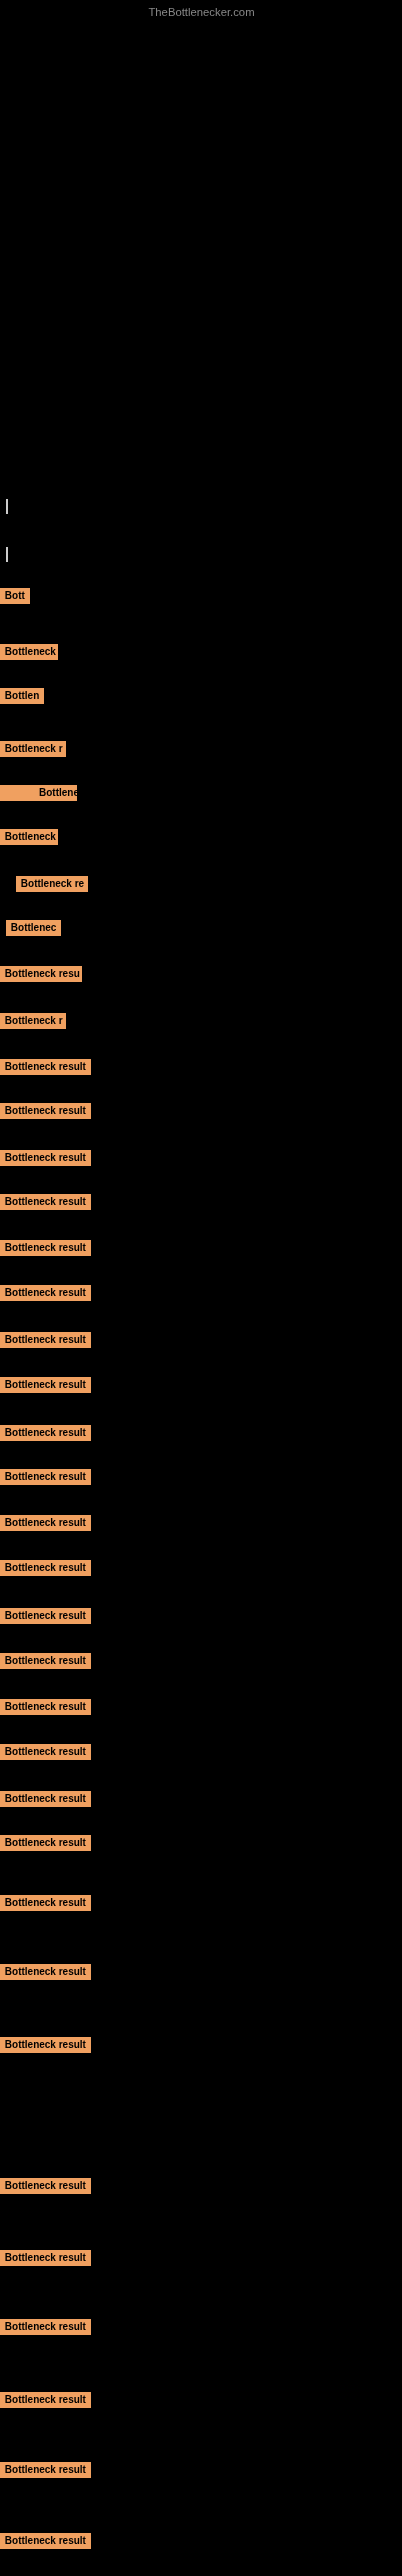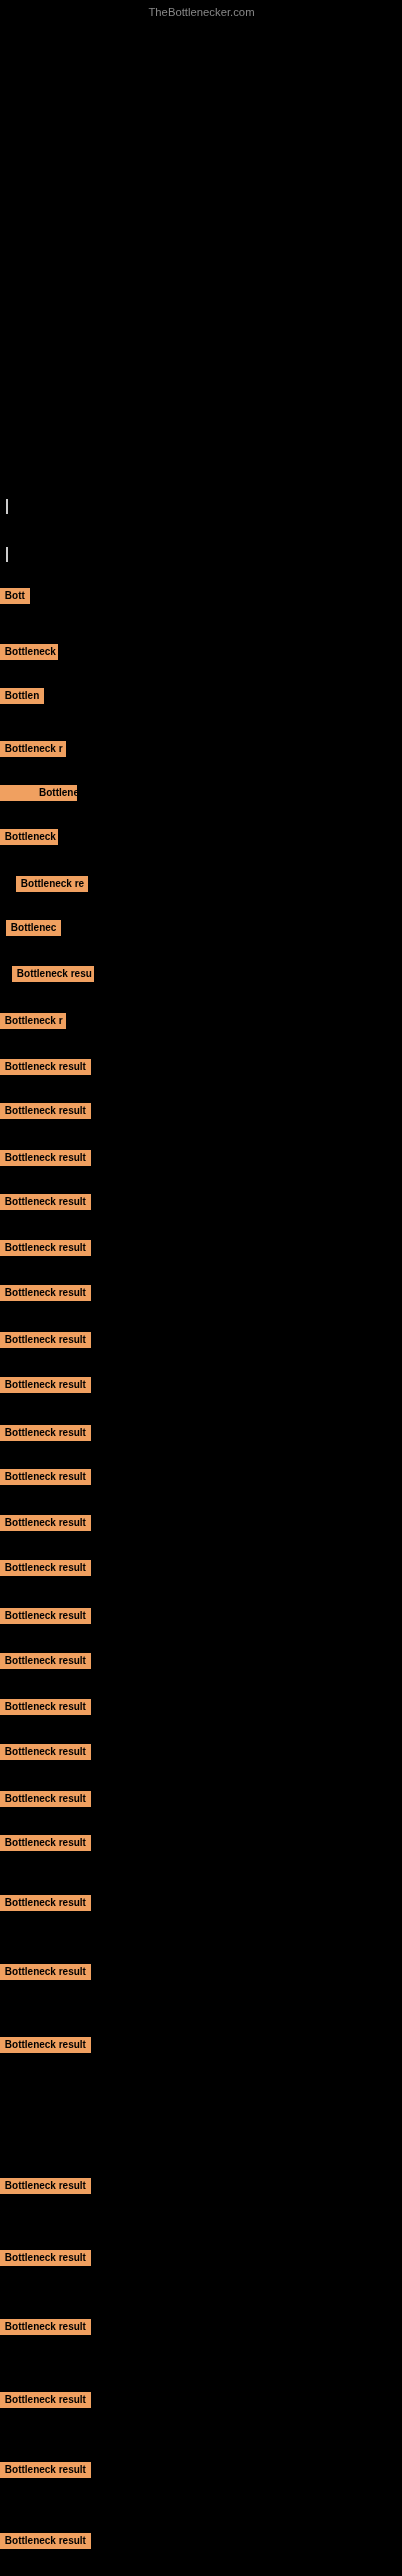--- a/index.html
+++ b/index.html
@@ -77,21 +77,21 @@
 
 <div id="badges-container">
     <div class="bottleneck-row" style="top: 588px; left: 0px; position: absolute;"><span class="bottleneck-badge" style="max-width: 34px; overflow: hidden;">Bott</span></div>
     <div class="bottleneck-row" style="top: 644px; left: 0px; position: absolute;"><span class="bottleneck-badge" style="max-width: 58px; overflow: hidden;">Bottleneck</span></div>
     <div class="bottleneck-row" style="top: 688px; left: 0px; position: absolute;"><span class="bottleneck-badge" style="max-width: 44px; overflow: hidden;">Bottlen</span></div>
     <div class="bottleneck-row" style="top: 741px; left: 0px; position: absolute;"><span class="bottleneck-badge" style="max-width: 66px; overflow: hidden;">Bottleneck r</span></div>
     <div class="bottleneck-row" style="top: 785px; left: 0px; position: absolute;"><span class="bottleneck-badge" style="max-width: 77px; overflow: hidden; padding-left: 39px;">Bottleneck res</span></div>
     <div class="bottleneck-row" style="top: 829px; left: 0px; position: absolute;"><span class="bottleneck-badge" style="max-width: 58px; overflow: hidden;">Bottleneck</span></div>
     <div class="bottleneck-row" style="top: 876px; left: 16px; position: absolute;"><span class="bottleneck-badge" style="max-width: 72px; overflow: hidden;">Bottleneck re</span></div>
     <div class="bottleneck-row" style="top: 920px; left: 6px; position: absolute;"><span class="bottleneck-badge" style="max-width: 55px; overflow: hidden;">Bottlenec</span></div>
-    <div class="bottleneck-row" style="top: 966px; left: 12px; position: absolute;"><span class="bottleneck-badge" style="max-width: 82px; overflow: hidden;">Bottleneck resu</span></div>
+    <div class="bottleneck-row" style="top: 966px; left: 0px; position: absolute;"><span class="bottleneck-badge" style="max-width: 82px; overflow: hidden;">Bottleneck resu</span></div>
     <div class="bottleneck-row" style="top: 1013px; left: 0px; position: absolute;"><span class="bottleneck-badge" style="max-width: 66px; overflow: hidden;">Bottleneck r</span></div>
     <div class="bottleneck-row" style="top: 1059px; left: 0px; position: absolute;"><span class="bottleneck-badge" style="max-width: 93px; overflow: hidden;">Bottleneck result</span></div>
     <div class="bottleneck-row" style="top: 1103px; left: 0px; position: absolute;"><span class="bottleneck-badge" style="max-width: 93px; overflow: hidden;">Bottleneck result</span></div>
     <div class="bottleneck-row" style="top: 1150px; left: 0px; position: absolute;"><span class="bottleneck-badge" style="max-width: 93px; overflow: hidden;">Bottleneck result</span></div>
     <div class="bottleneck-row" style="top: 1194px; left: 0px; position: absolute;"><span class="bottleneck-badge" style="max-width: 93px; overflow: hidden;">Bottleneck result</span></div>
     <div class="bottleneck-row" style="top: 1240px; left: 0px; position: absolute;"><span class="bottleneck-badge" style="max-width: 93px; overflow: hidden;">Bottleneck result</span></div>
     <div class="bottleneck-row" style="top: 1285px; left: 0px; position: absolute;"><span class="bottleneck-badge" style="max-width: 93px; overflow: hidden;">Bottleneck result</span></div>
     <div class="bottleneck-row" style="top: 1332px; left: 0px; position: absolute;"><span class="bottleneck-badge" style="max-width: 93px; overflow: hidden;">Bottleneck result</span></div>
     <div class="bottleneck-row" style="top: 1377px; left: 0px; position: absolute;"><span class="bottleneck-badge" style="max-width: 93px; overflow: hidden;">Bottleneck result</span></div>
     <div class="bottleneck-row" style="top: 1425px; left: 0px; position: absolute;"><span class="bottleneck-badge" style="max-width: 93px; overflow: hidden;">Bottleneck result</span></div>

